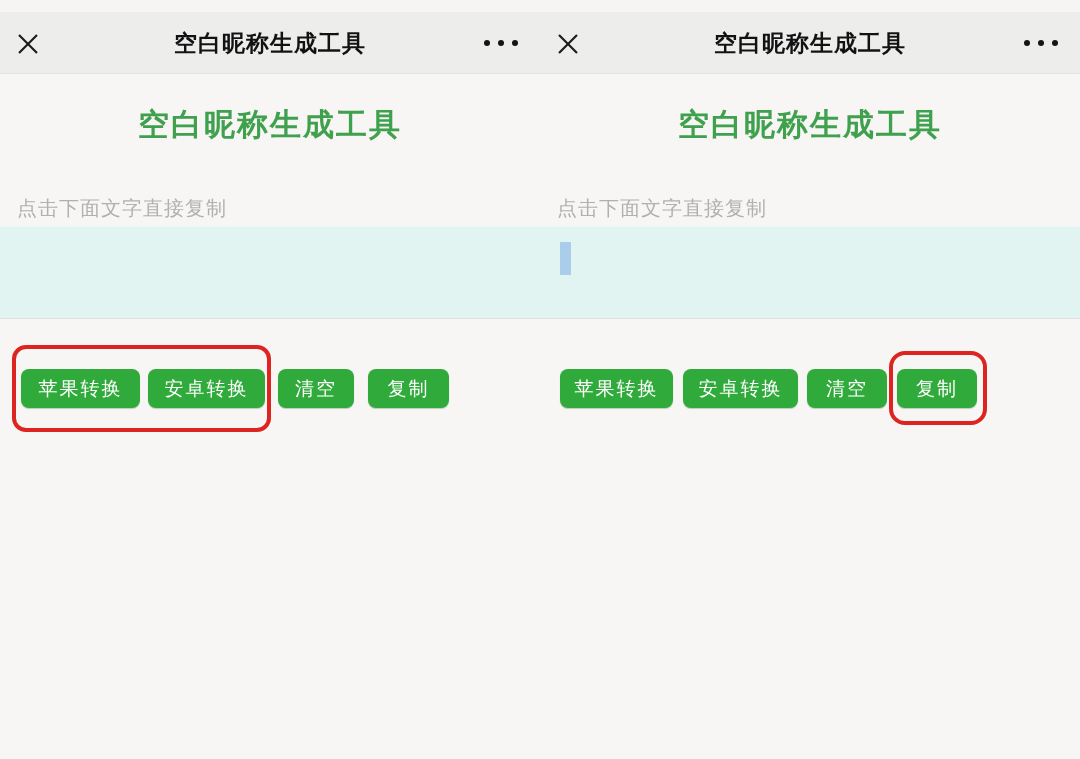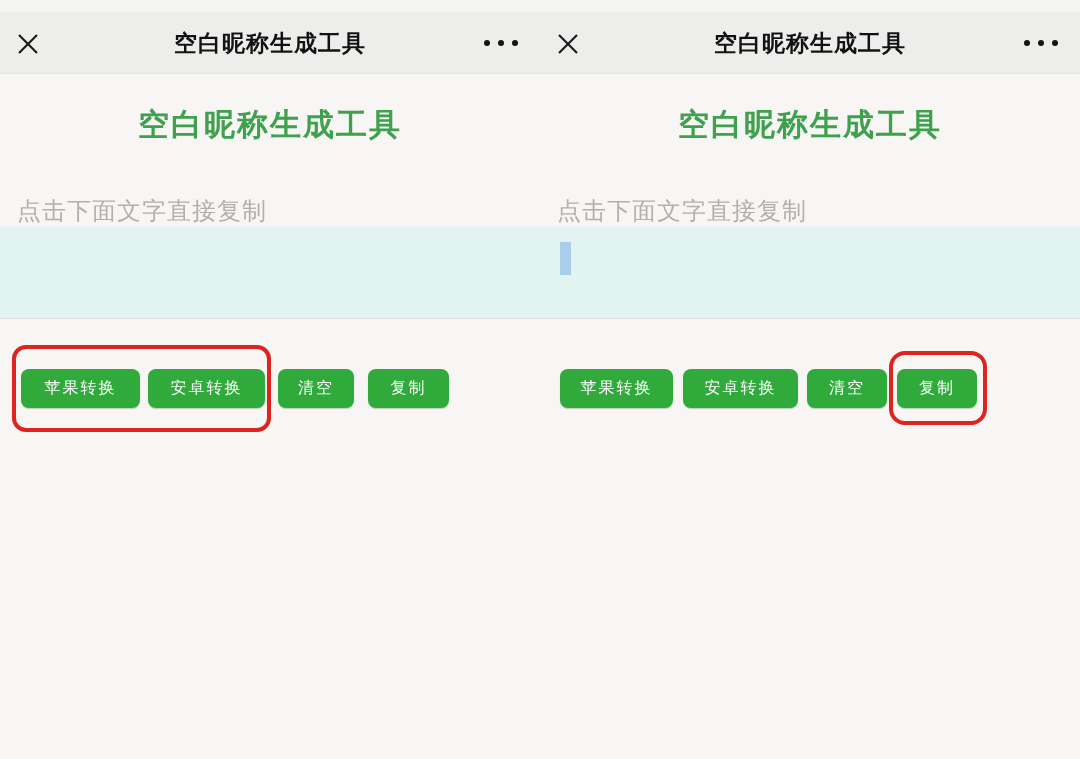--- a/index.html
+++ b/index.html
@@ -19,29 +19,29 @@
                font-size:23px; font-weight:700; color:#121212; letter-spacing:1px; }
   .close-btn { position:absolute; left:15px; top:19px; width:26px; height:26px; cursor:pointer; }
   .close-btn svg { display:block; }
   .more-btn { position:absolute; right:22px; top:26px; width:34px; height:10px;
               display:flex; align-items:center; justify-content:space-between; cursor:pointer; }
   .more-btn i { width:6px; height:6px; border-radius:50%; background:#141414; }
 
   
   .page-heading { position:absolute; top:92px; left:0; width:540px; text-align:center;
                   font-size:31px; font-weight:600; color:#3fa14e; letter-spacing:2px; }
-  .tip-text { position:absolute; top:183px; left:17px; font-size:24px; color:#b2b0ad;
+  .tip-text { position:absolute; top:183px; left:17px; font-size:20px; color:#b2b0ad;
               letter-spacing:1px; }
   .nickname-area { position:absolute; top:214px; left:0; width:540px; height:93px;
                    background:#e2f4f2; border-top:1px solid #eef7f6; border-bottom:1px solid #e0e0de; }
   .sel-caret { position:absolute; left:20px; top:15px; width:11px; height:33px; background:#abcdec; }
 
   
   .btn { position:absolute; top:357px; height:39px; background:#2faa3b; border:none;
-         border-radius:8px; color:#ffffff; font-size:16px; letter-spacing:2px;
+         border-radius:8px; color:#ffffff; font-size:19px; letter-spacing:2px;
          font-family:"DejaVu Serif","Liberation Serif",serif;
          display:flex; align-items:center; justify-content:center; cursor:pointer;
          box-shadow:0 1px 1px rgba(0,80,0,0.25); }
   #p0 .btn-apple   { left:21px;  width:119px; }
   #p0 .btn-android { left:148px; width:117px; }
   #p0 .btn-clear   { left:278px; width:76px; }
   #p0 .btn-copy    { left:368px; width:81px; }
   #p1 .btn-apple   { left:20px;  width:113px; }
   #p1 .btn-android { left:143px; width:115px; }
   #p1 .btn-clear   { left:267px; width:80px; }

